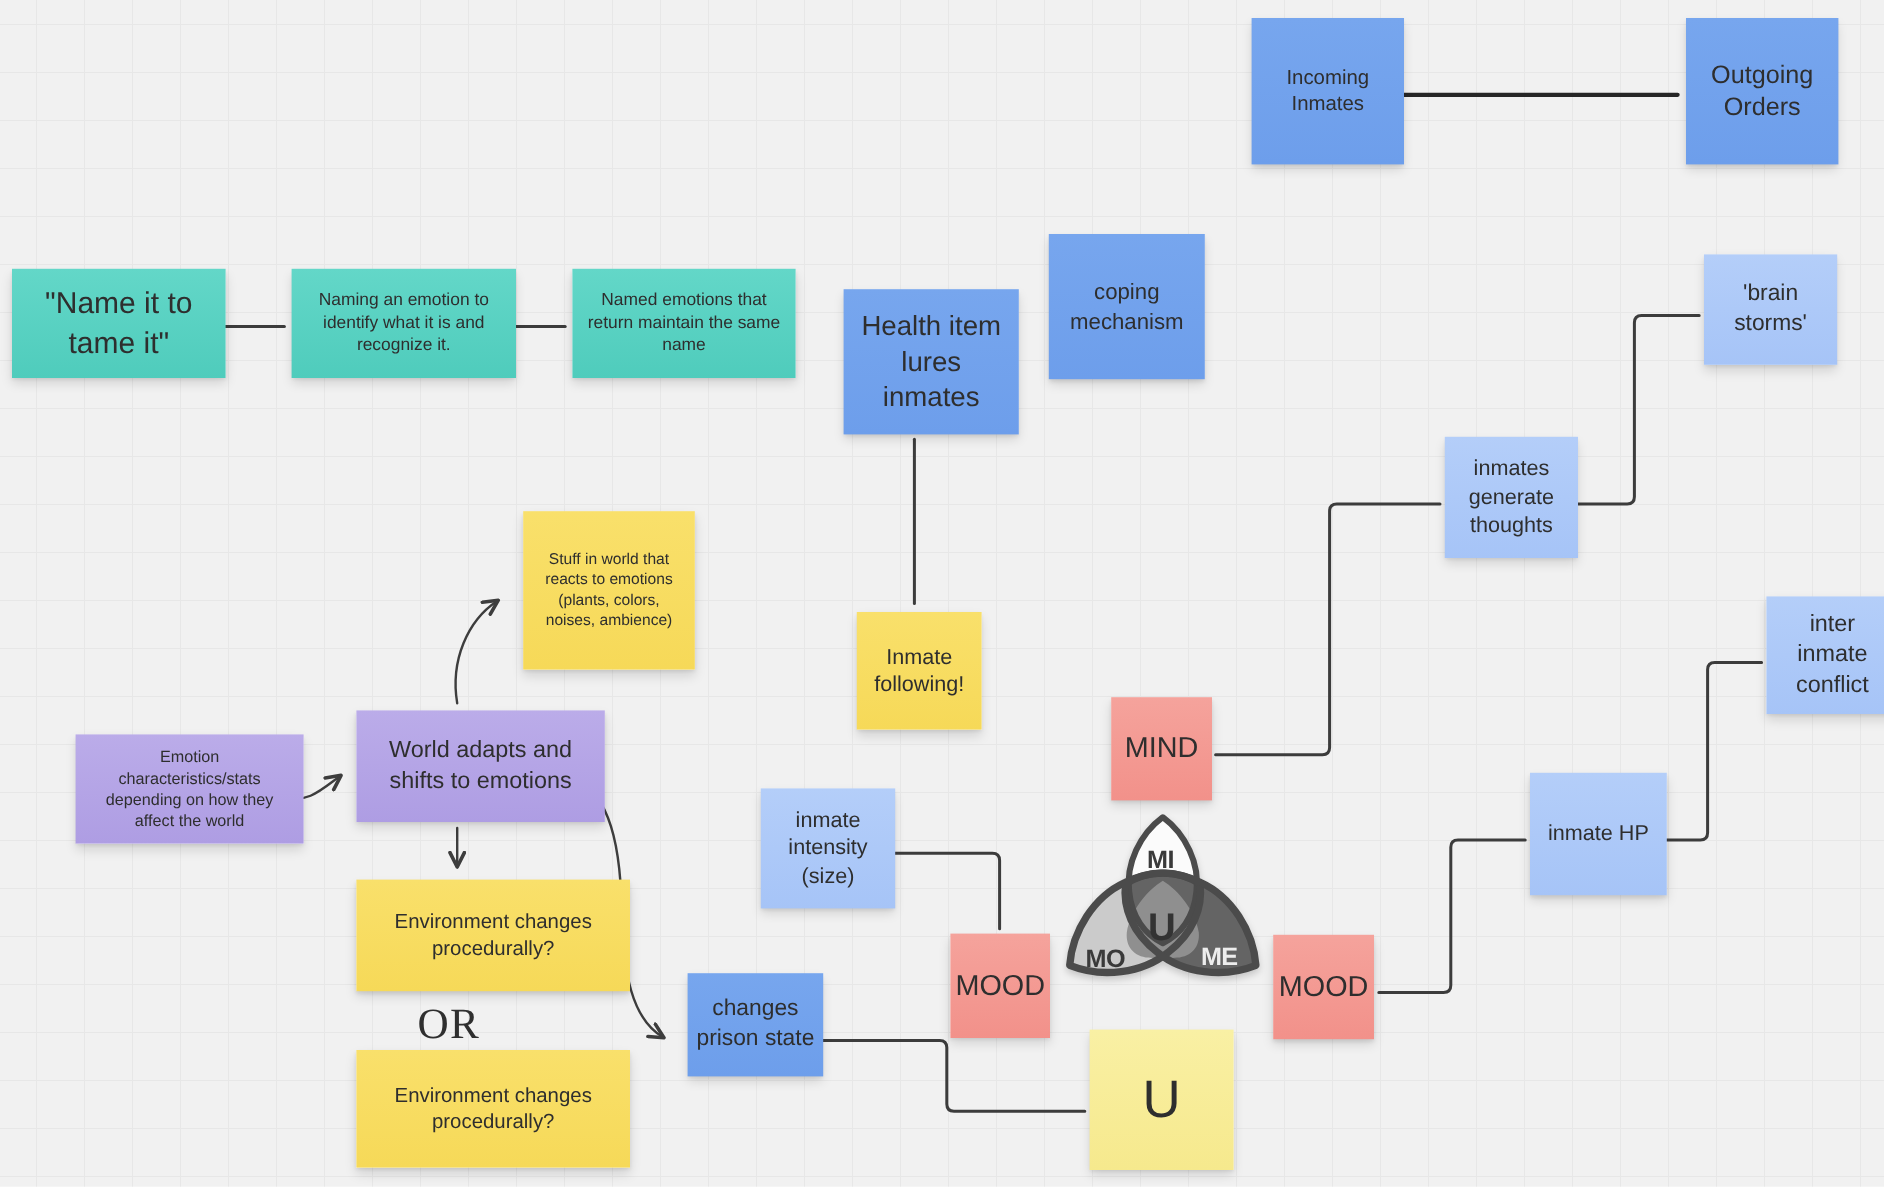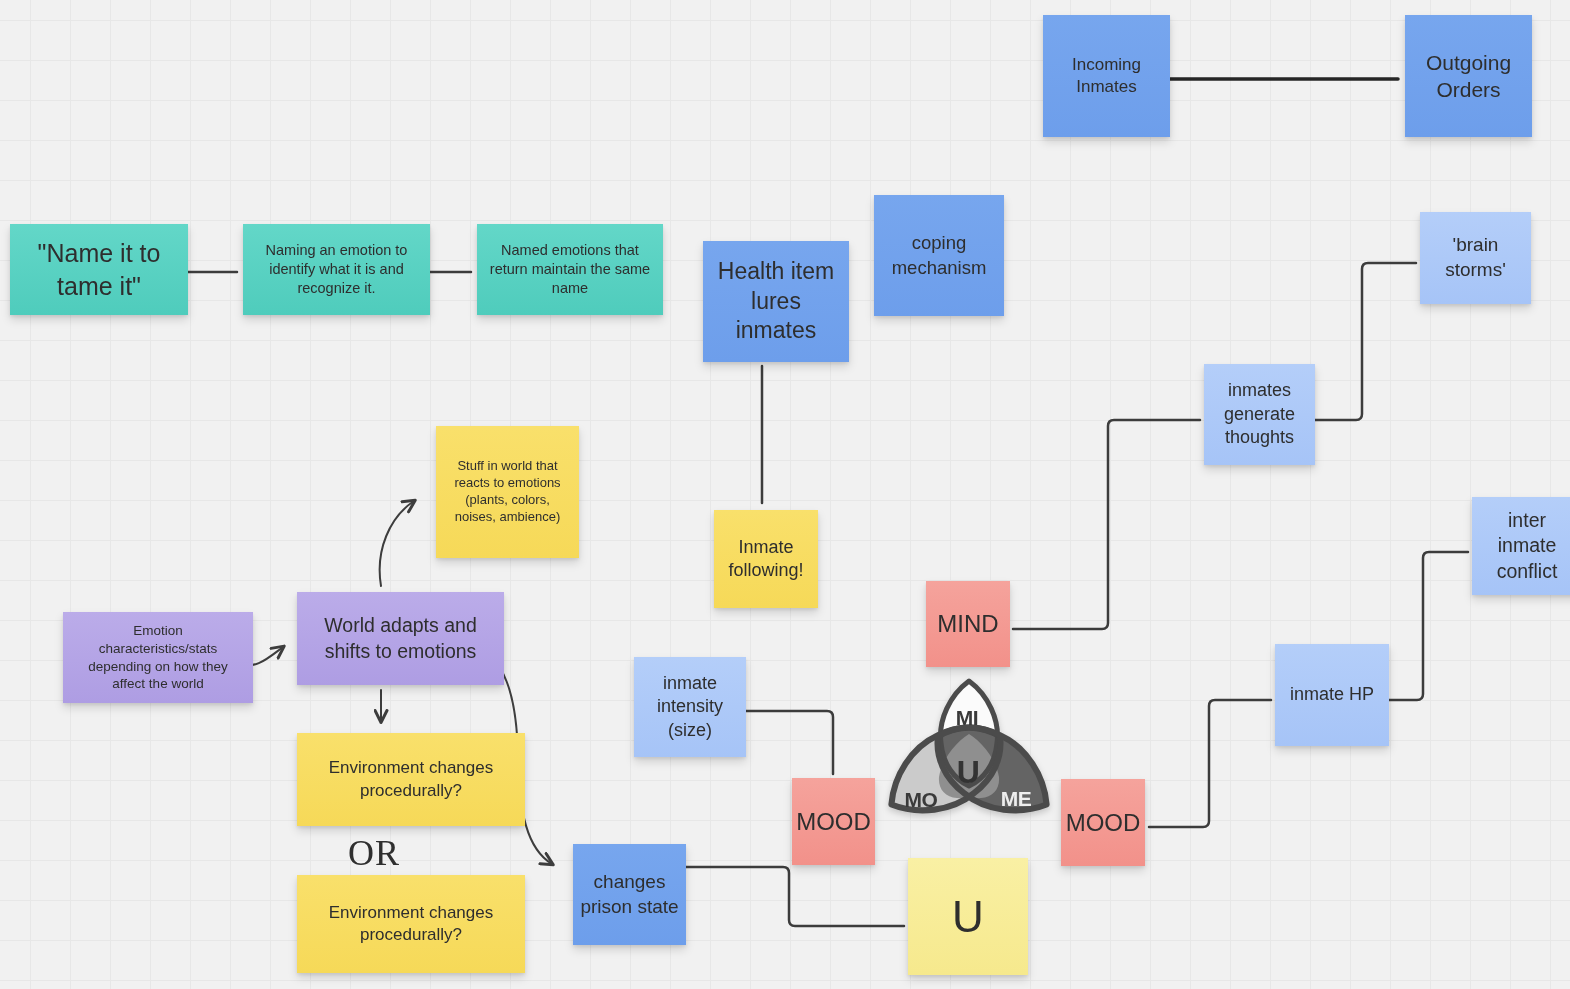--- a/index.html
+++ b/index.html
@@ -129,21 +129,21 @@
     </div>
 
   <div class="note c-yellow" style="left:297px;top:733px;width:168px;height:93px;font-size:17px;padding:0 30px;">
     <span>Environment changes procedurally?</span>
     </div>
 
   <div class="note c-yellow" style="left:297px;top:875px;width:168px;height:90px;font-size:17px;padding:4px 30px;">
     <span>Environment changes procedurally?</span>
     </div>
 
-  <div class="note c-blue" style="left:573px;top:811px;width:99px;height:101px;font-size:19px;padding:0 7px;margin-top:33px;">
+  <div class="note c-blue" style="left:573px;top:811px;width:99px;height:86px;font-size:19px;padding:0 7px;">
     <span>changes prison state</span>
     </div>
 
   <div class="note c-pink" style="left:792px;top:778px;width:83px;height:87px;font-size:24px;">
     <span>MOOD</span>
     </div>
 
   <div class="note c-pyellow" style="left:908px;top:858px;width:120px;height:117px;font-size:44px;">
     <span>U</span>
     </div>

